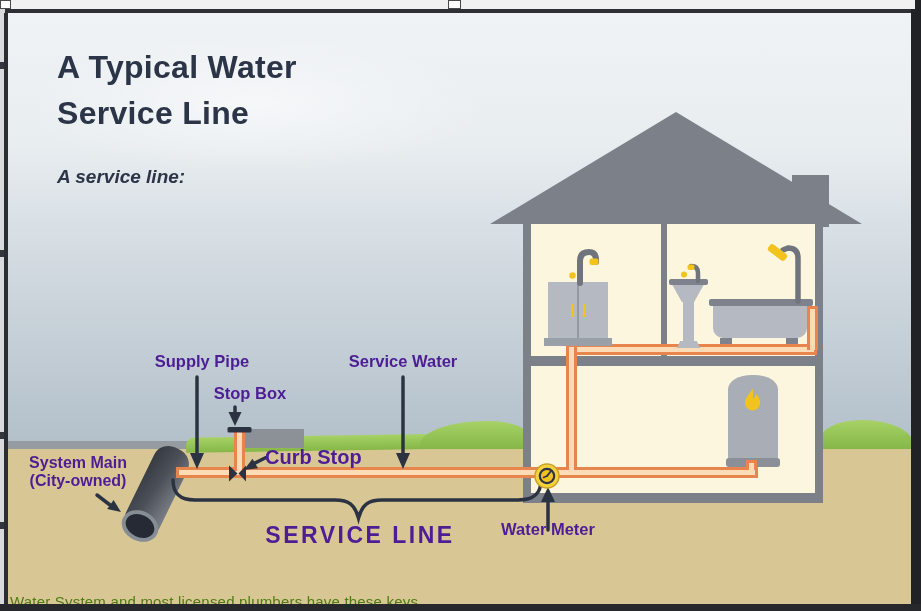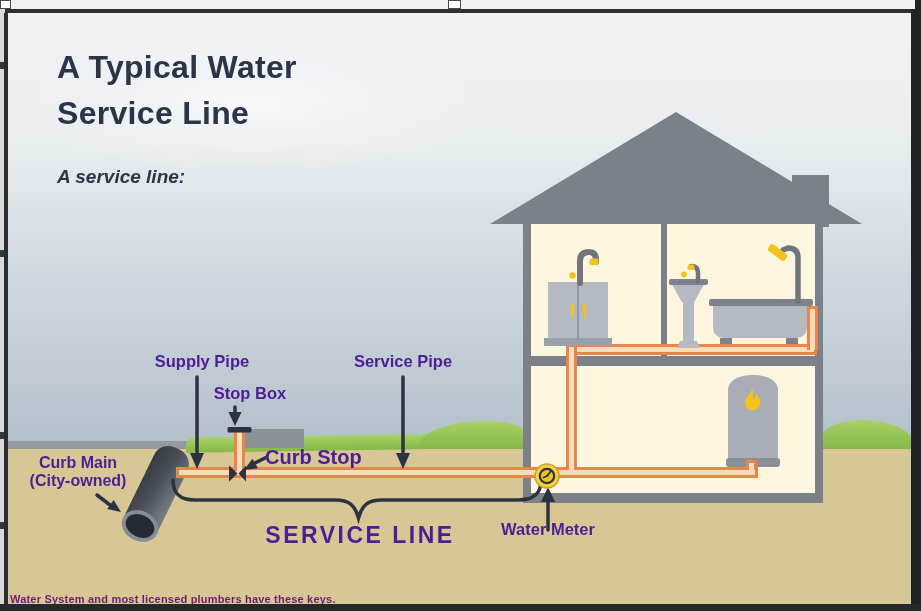--- a/index.html
+++ b/index.html
@@ -13,22 +13,22 @@
   #chrome-top-line{left:0;top:9px;width:921px;height:4px;background:#2e3134;z-index:59;}
   #chrome-left-light{left:0;top:9px;width:5px;height:602px;background:#d9dadb;z-index:60;}
   #chrome-left-dark{left:4px;top:13px;width:4px;height:591px;background:#2a2d31;z-index:60;}
   .edge-mark{left:0;width:4px;height:7px;background:#33373d;z-index:61;}
   #chrome-right{left:911px;top:9px;width:10px;height:602px;background:#202225;z-index:60;}
   #chrome-right-notch{left:915px;top:0;width:6px;height:9px;background:#202225;z-index:61;}
   #chrome-bottom{left:0;top:604px;width:921px;height:7px;background:#26282c;z-index:62;}
   .handle{background:#fff;border:1px solid #4a4a4a;z-index:70;}
   #handle-tl{left:0;top:0;width:11px;height:9px;}
   #handle-tc{left:448px;top:0;width:13px;height:9px;}
-  #caption-cutoff{left:10px;top:593px;width:880px;font-size:11px;font-weight:bold;
-       color:#701a75;letter-spacing:0.2px;z-index:45;white-space:nowrap;}
+  #caption-cutoff{left:10px;top:593px;width:880px;font-size:15px;font-weight:normal;
+       color:#4d7c0f;letter-spacing:0.2px;z-index:45;white-space:nowrap;}
 
   
   #sky{left:7px;top:13px;width:905px;height:437px;
        background:linear-gradient(#f0f3f5,#e8edf0 30%,#ccd5dc 65%,#b2bfc9 100%);}
   #title-glow{left:40px;top:30px;width:470px;height:150px;
        background:radial-gradient(ellipse at 45% 50%,rgba(255,255,255,.55),rgba(255,255,255,0) 65%);}
   #ground{left:7px;top:448px;width:905px;height:156px;background:#d8c795;}
   #road{left:7px;top:441px;width:192px;height:8px;background:#969ba2;}
   .grass{background:linear-gradient(#a7d266,#85b747);}
   #grass-strip{left:186px;top:435px;width:348px;height:15px;transform:rotate(-0.9deg);border-radius:8px 0 0 0;}
@@ -219,23 +219,23 @@
   </svg>
 
   <div class="abs" id="title">A Typical Water
 Service Line</div>
   <div class="abs" id="intro">A service line:</div>
   <div class="abs" id="bullets">
   </div>
 
   <div class="diagram-label" id="lbl-supply">Supply Pipe</div>
   <div class="diagram-label" id="lbl-stopbox">Stop Box</div>
-  <div class="diagram-label" id="lbl-service">Service Pipe</div>
+  <div class="diagram-label" id="lbl-service">Service Water</div>
   <div class="diagram-label" id="lbl-curbstop">Curb Stop</div>
-  <div class="diagram-label" id="lbl-watermain">Curb Main
+  <div class="diagram-label" id="lbl-watermain">System Main
 (City-owned)</div>
   <div class="diagram-label" id="lbl-serviceline">SERVICE LINE</div>
   <div class="diagram-label" id="lbl-watermeter">Water Meter</div>
 
   <div class="abs" id="caption-cutoff">Water System and most licensed plumbers have these keys.</div>
 
   <div class="abs" id="chrome-top-strip"></div>
   <div class="abs" id="chrome-top-line"></div>
   <div class="abs" id="chrome-left-light"></div>
   <div class="abs" id="chrome-left-dark"></div>

